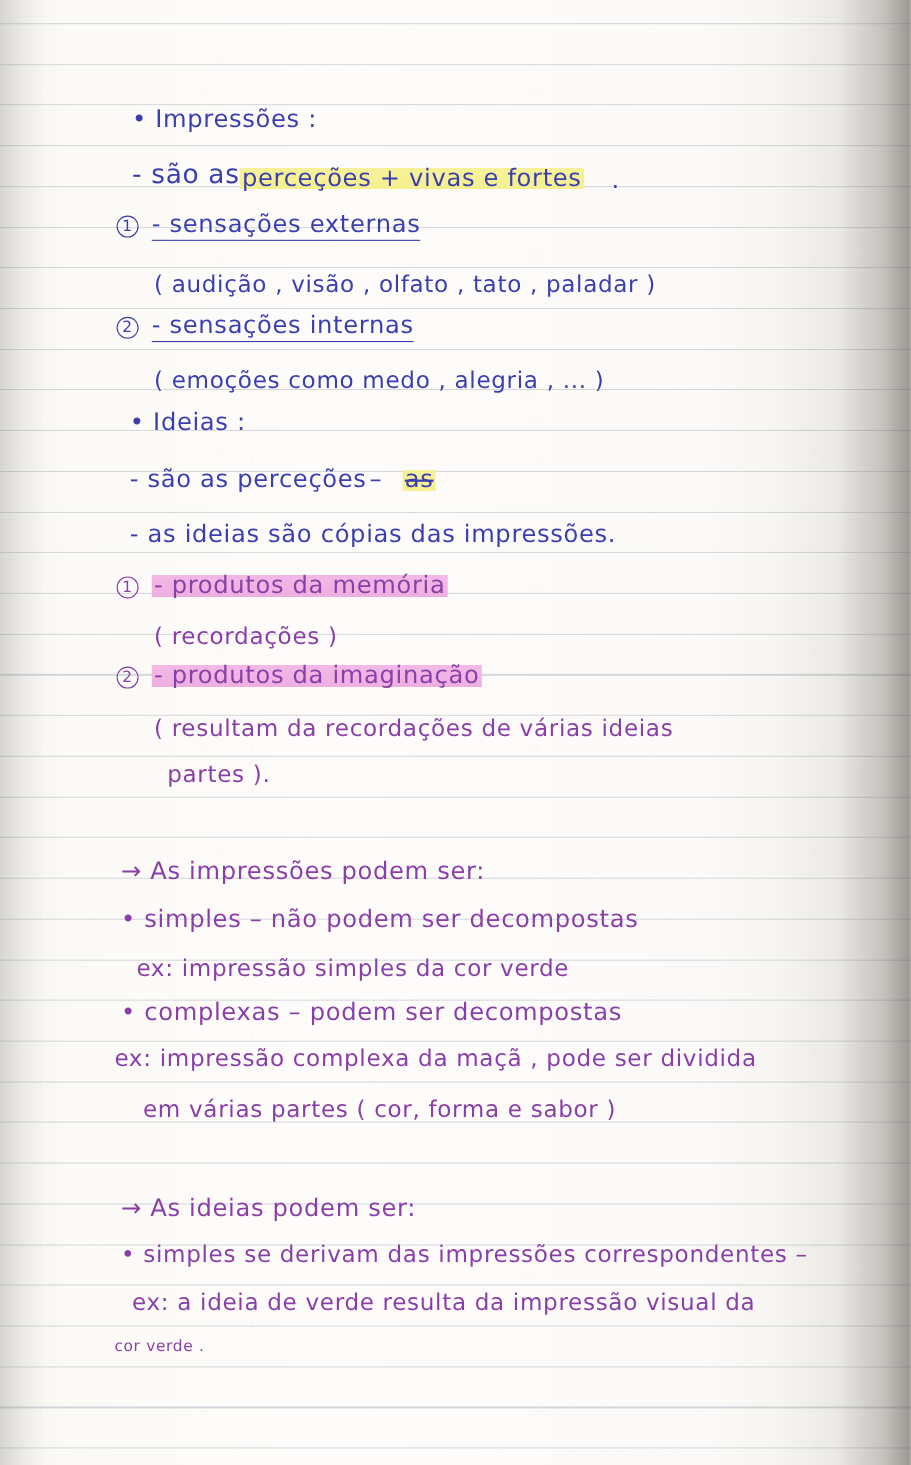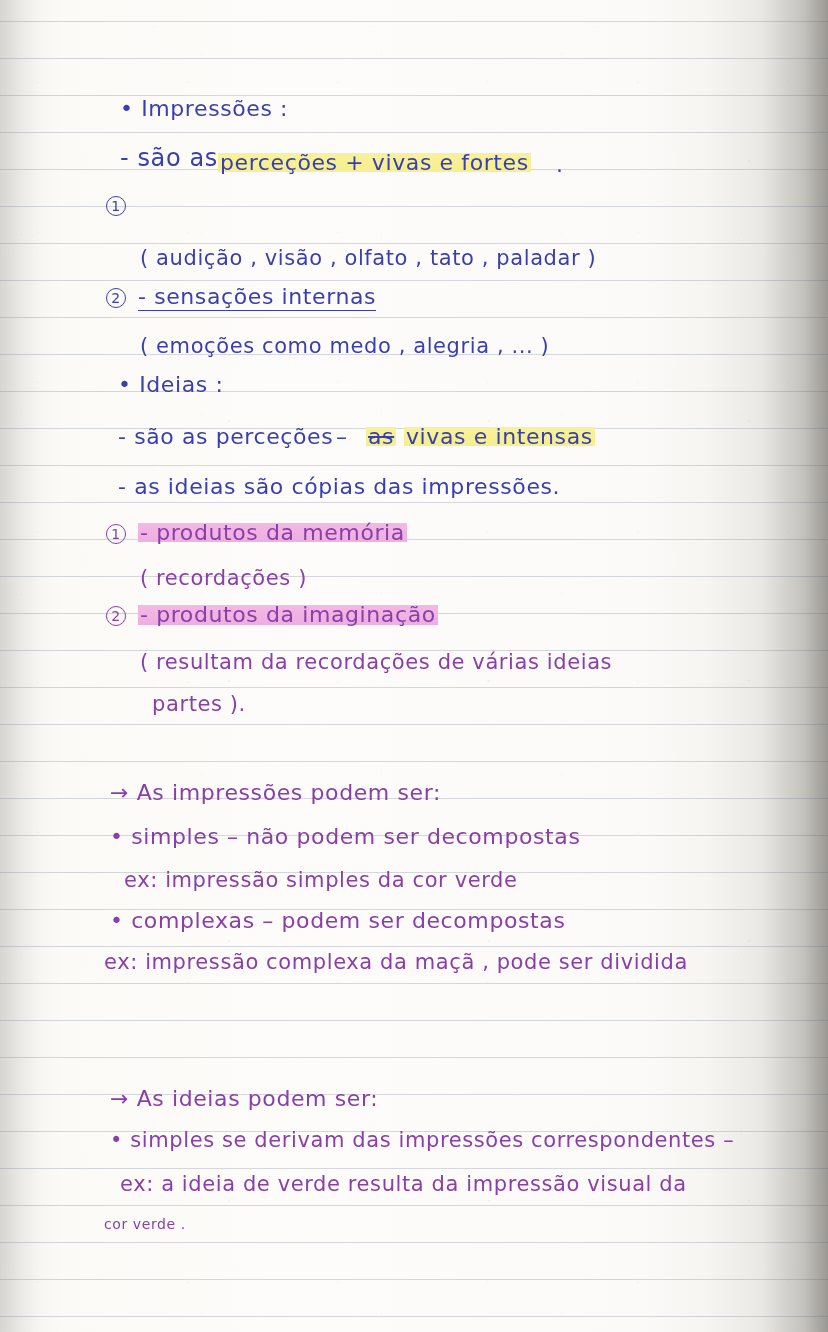--- a/index.html
+++ b/index.html
@@ -116,53 +116,54 @@
 
   <div id="ink">
 
     <div class="ln blue" style="top:96px;left:120px;font-size:22px;">• Impressões :</div>
 
     <div class="ln blue" style="top:144px;left:120px;font-size:24px;">- são as</div>
     <div class="ln blue hl-yellow" style="top:150px;left:218px;font-size:22px;">perceções + vivas e fortes</div>
     <div class="ln blue" style="top:152px;left:556px;font-size:22px;">.</div>
 
     <div class="ln blue" style="top:192px;left:106px;font-size:22px;"><span class="circnum">1</span></div>
+    <div class="ln blue" style="top:192px;left:138px;font-size:22px;"><span class="under">- sensações externas</span></div>
 
     <div class="ln blue" style="top:246px;left:140px;font-size:21px;">( audição , visão , olfato , tato , paladar )</div>
 
     <div class="ln blue" style="top:284px;left:106px;font-size:22px;"><span class="circnum">2</span></div>
     <div class="ln blue" style="top:284px;left:138px;font-size:22px;"><span class="under">- sensações internas</span></div>
 
     <div class="ln blue" style="top:334px;left:140px;font-size:21px;">( emoções como medo , alegria , ... )</div>
 
     <div class="ln blue" style="top:372px;left:118px;font-size:22px;">• Ideias :</div>
 
     <div class="ln blue" style="top:424px;left:118px;font-size:22px;">- são as perceções</div>
     <div class="ln blue" style="top:424px;left:336px;font-size:22px;">–</div>
     <div class="ln blue hl-yellow strike" style="top:424px;left:366px;font-size:22px;">as</div>
-    <div class="ln blue hl-yellow" style="top:424px;left:404px;font-size:22px;">vivas e intensas</div>
 
     <div class="ln blue" style="top:474px;left:118px;font-size:22px;">- as ideias são cópias das impressões.</div>
 
     <div class="ln purple" style="top:520px;left:106px;font-size:22px;"><span class="circnum">1</span></div>
     <div class="ln purple hl-pink" style="top:520px;left:138px;font-size:22px;">- produtos da memória</div>
 
     <div class="ln purple" style="top:566px;left:140px;font-size:21px;">( recordações )</div>
 
     <div class="ln purple" style="top:602px;left:106px;font-size:22px;"><span class="circnum">2</span></div>
     <div class="ln purple hl-pink" style="top:602px;left:138px;font-size:22px;">- produtos da imaginação</div>
 
     <div class="ln purple" style="top:650px;left:140px;font-size:21px;">( resultam da recordações de várias ideias</div>
     <div class="ln purple" style="top:692px;left:152px;font-size:21px;">partes ).</div>
 
     <div class="ln purple" style="top:780px;left:110px;font-size:22px;">→ As impressões podem ser:</div>
     <div class="ln purple" style="top:824px;left:110px;font-size:22px;">• simples – não podem ser decompostas</div>
     <div class="ln purple" style="top:868px;left:124px;font-size:21px;">ex: impressão simples da cor verde</div>
     <div class="ln purple" style="top:908px;left:110px;font-size:22px;">• complexas – podem ser decompostas</div>
     <div class="ln purple" style="top:950px;left:104px;font-size:21px;">ex: impressão complexa da maçã , pode ser dividida</div>
+    <div class="ln purple" style="top:996px;left:130px;font-size:21px;">em várias partes ( cor, forma e sabor )</div>
 
     <div class="ln purple" style="top:1086px;left:110px;font-size:22px;">→ As ideias podem ser:</div>
     <div class="ln purple" style="top:1128px;left:110px;font-size:21px;">• simples se derivam das impressões correspondentes –</div>
     <div class="ln purple" style="top:1172px;left:120px;font-size:21px;">ex: a ideia de verde resulta da impressão visual da</div>
     <div class="ln purple" style="top:1216px;left:104px;font-size:14px;">cor verde .</div>
   </div>
 
   <div id="curl2"></div>
   <div id="curl"></div>
 </div>

